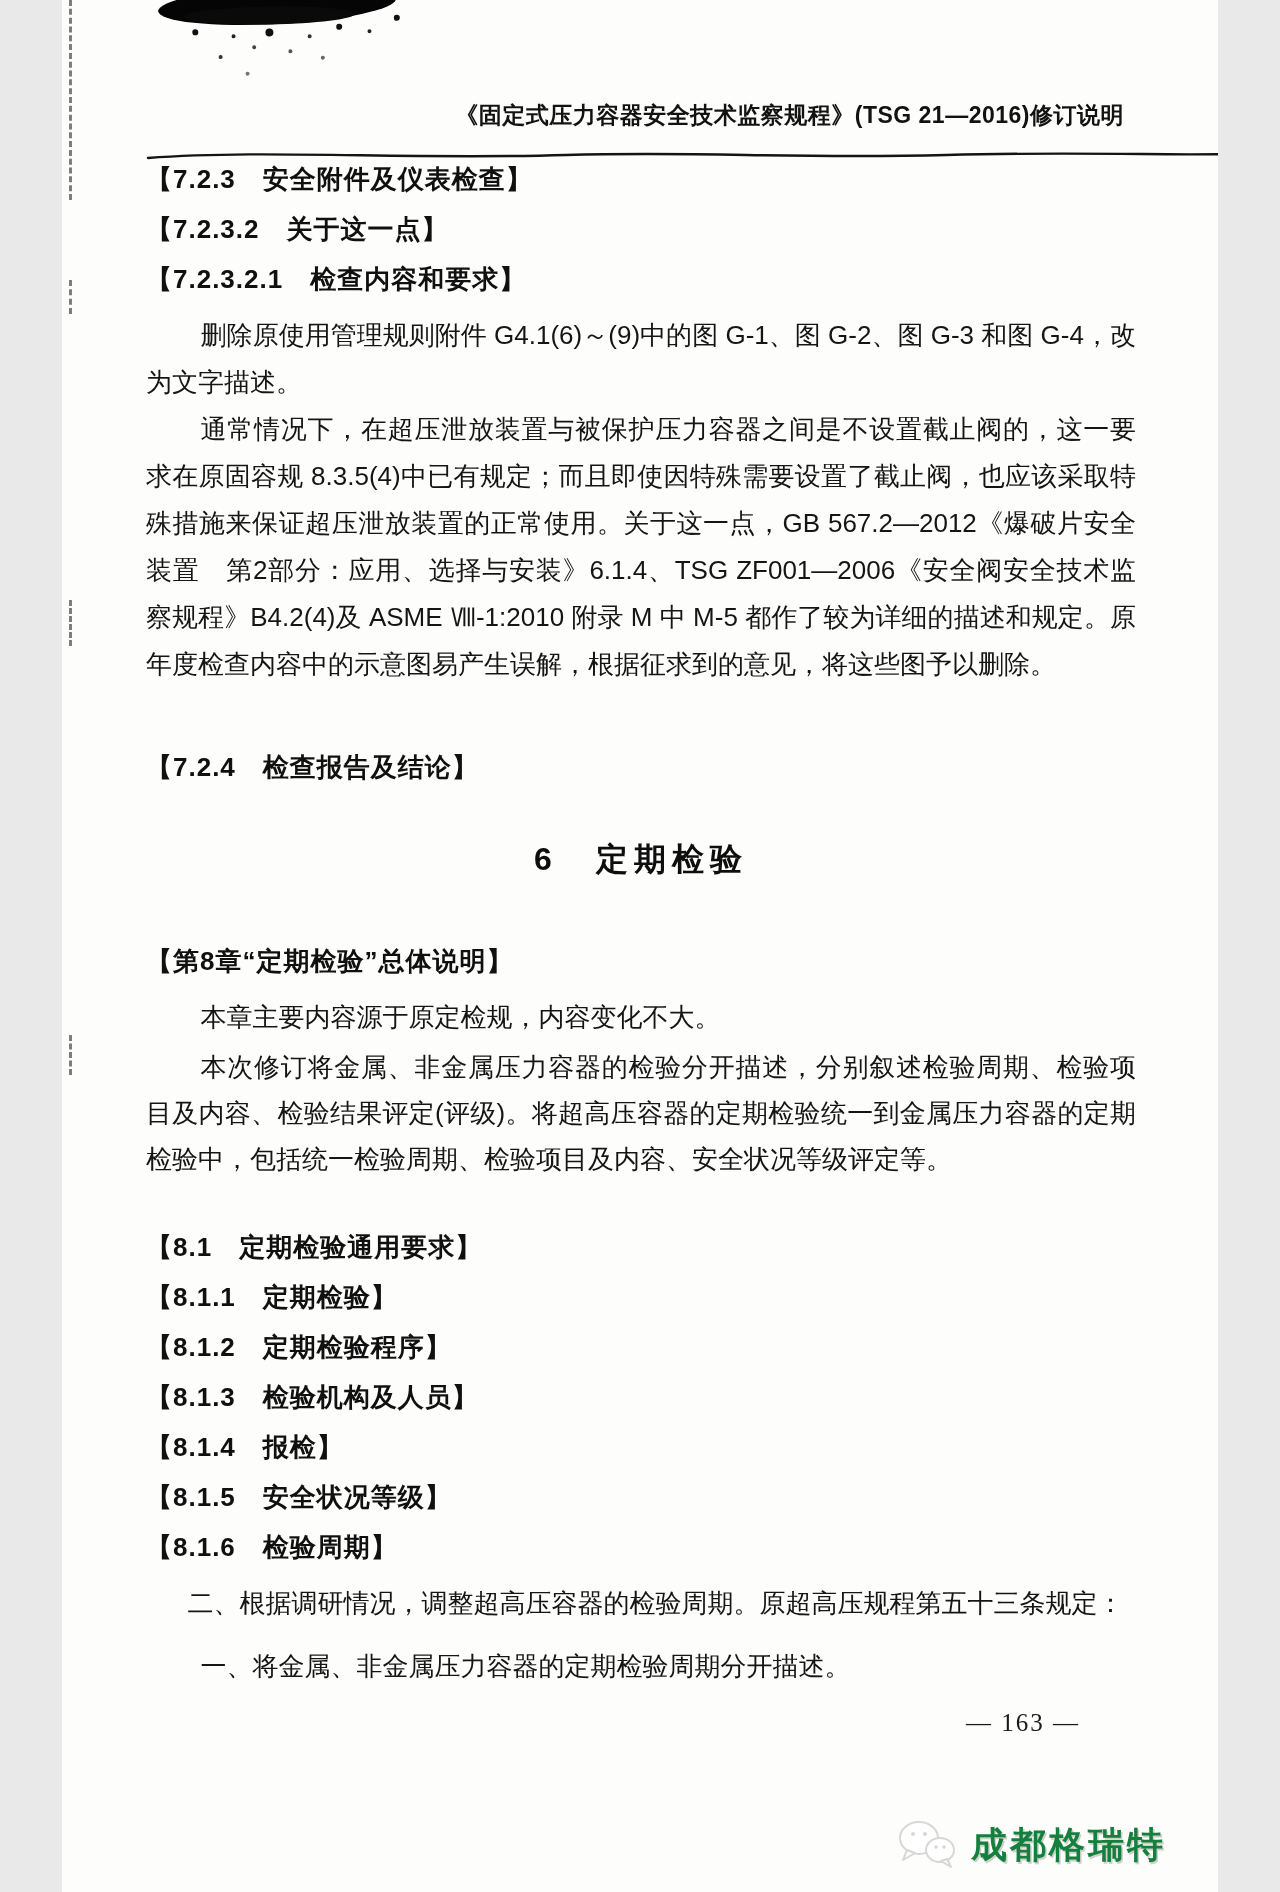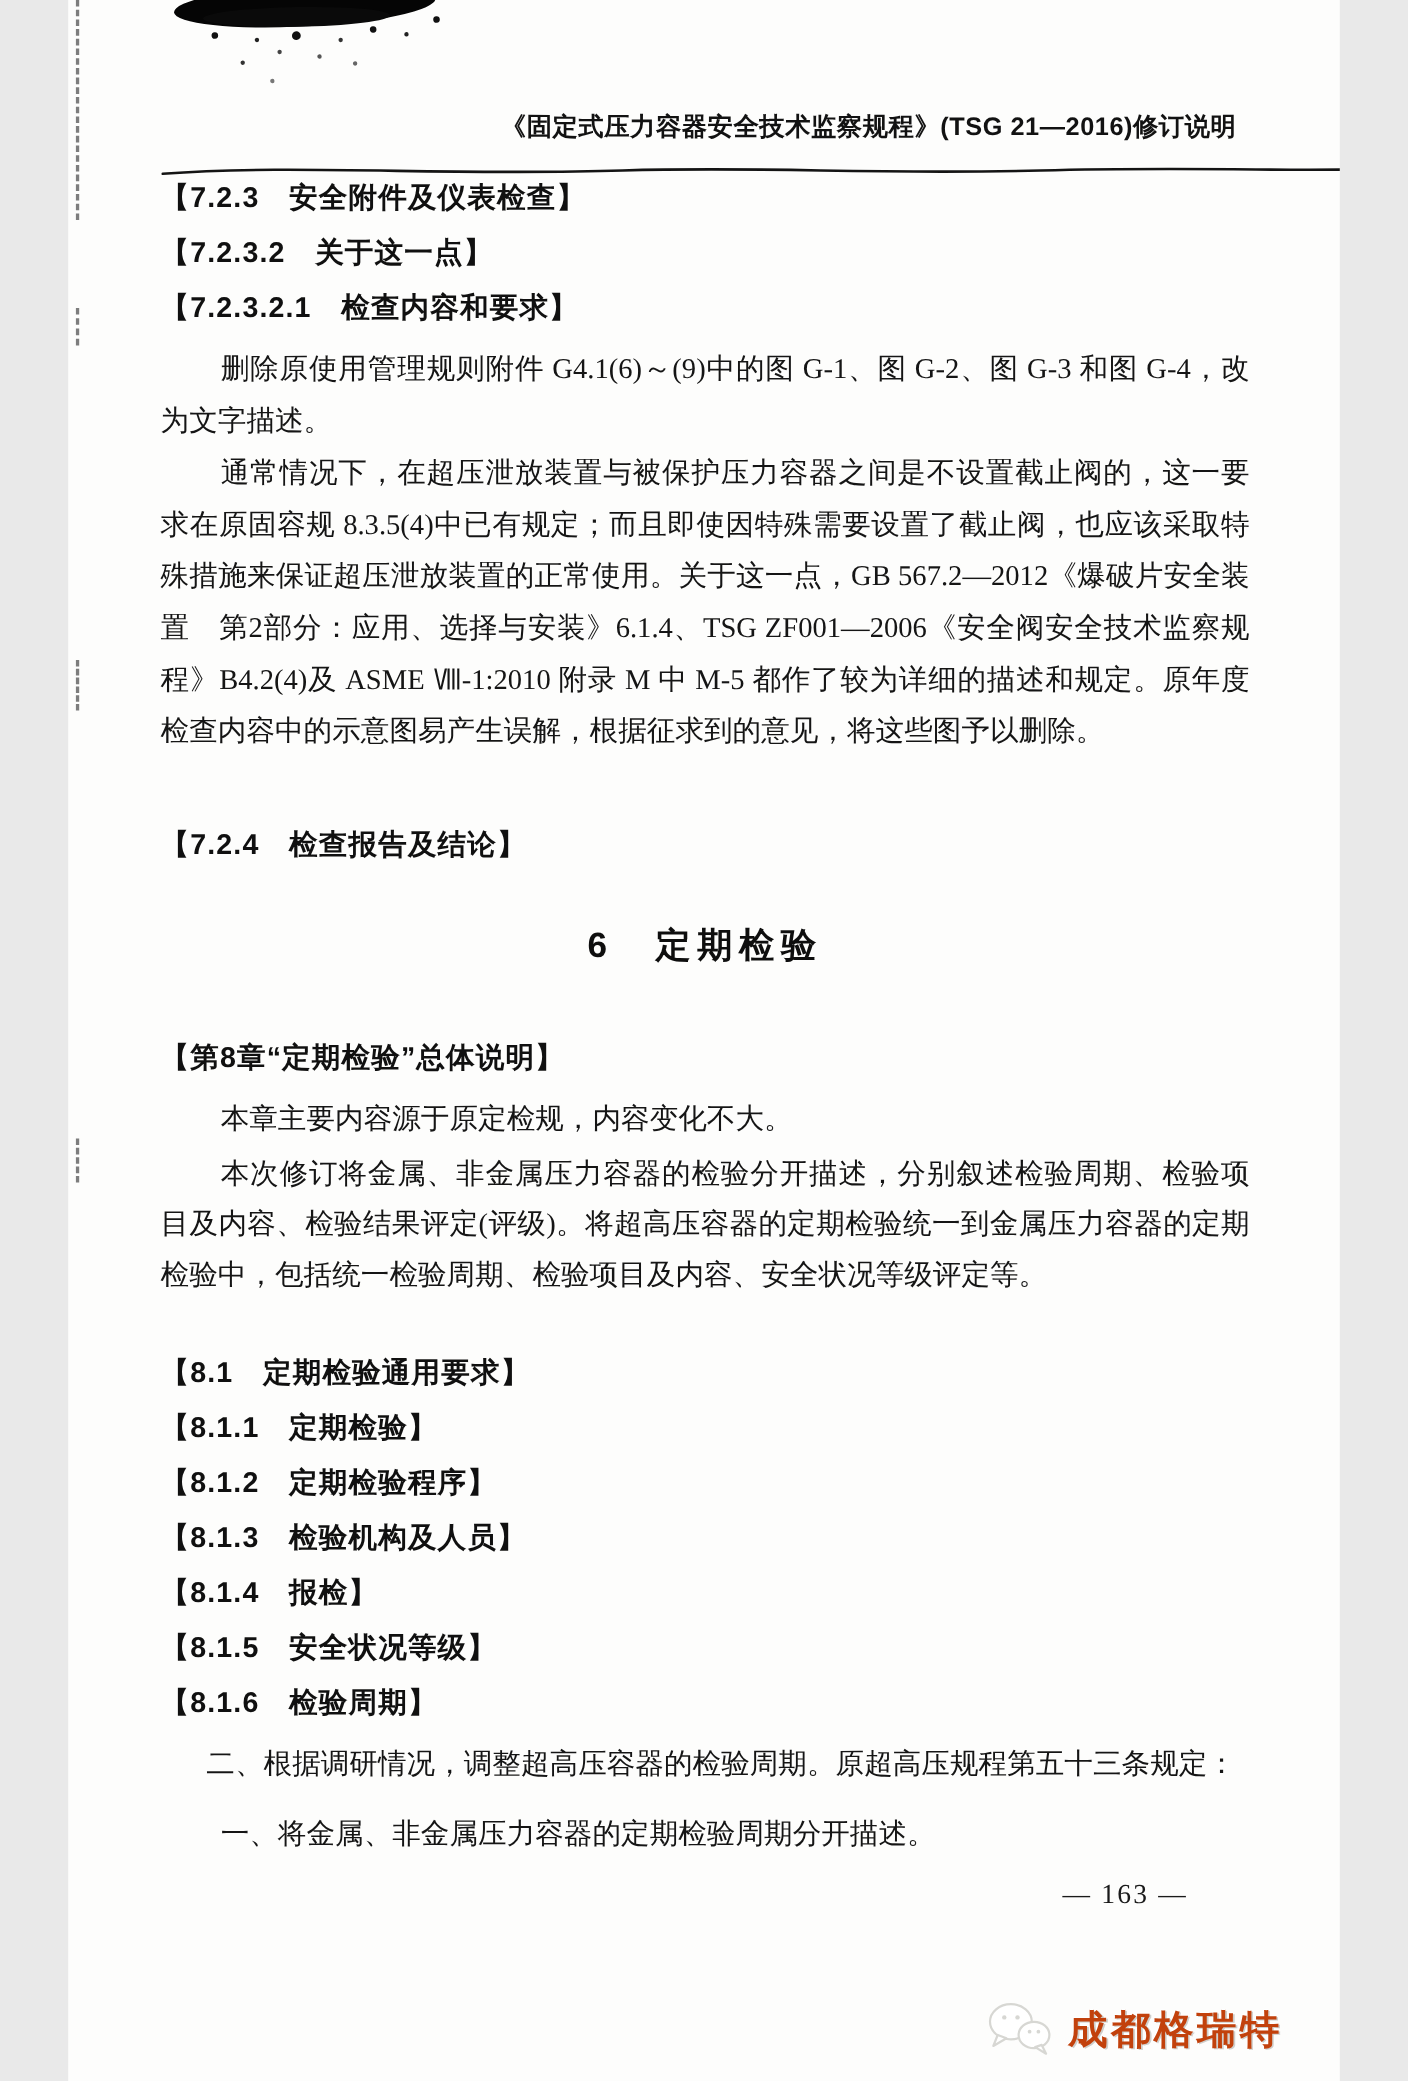--- a/index.html
+++ b/index.html
@@ -55,21 +55,21 @@
   .mt-7-2-4{margin-top:62px;}
   .mt-8-1{margin-top:48px;}
   .chapter-heading{
     font-family:"Liberation Sans","DejaVu Sans",sans-serif;
     font-weight:700;font-size:32px;line-height:38px;
     text-align:center;letter-spacing:6px;
     margin:56px 0 0 0;color:#0e0e0e;
   }
   .mt-ch8-note{margin-top:66px;}
   .doc-para{
-    font-family:Liberation Serif, serif;
+    font-family:Liberation Sans, sans-serif;
     font-size:26px;line-height:47px;
     text-align:justify;text-justify:inter-ideograph;
     text-indent:2.1em;margin:0;color:#151515;
   }
   .p-first{margin-top:10px;}
   .p-tight{margin-top:4px;line-height:46px;}
   .p-list{margin-top:16px;}
   .p-list2{text-indent:1.6em;}
   .page-number{
     font-family:"Liberation Serif","DejaVu Serif",serif;
@@ -78,21 +78,21 @@
     margin-top:16px;color:#1a1a1a;letter-spacing:2px;
   }
   
   .watermark{
     position:absolute;right:52px;bottom:20px;
     display:flex;align-items:center;gap:12px;
   }
   .wm-text{
     font-family:"Liberation Sans","DejaVu Sans",sans-serif;
     font-weight:700;font-size:36px;letter-spacing:3px;
-    color:#c2410c;
+    color:#15803d;
     text-shadow:1.5px 1.5px 0 #cfcfcc,-0.5px -0.5px 0 #ffffff;
   }
 </style>
 </head>
 <body>
 
 <div class="page">
 
   <div class="ink-blob"></div>
   <div class="edge-mark" style="top:0;height:200px;"></div>

